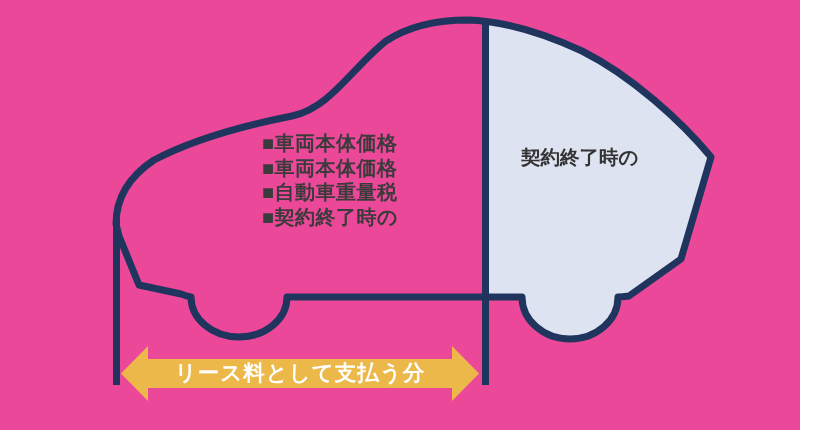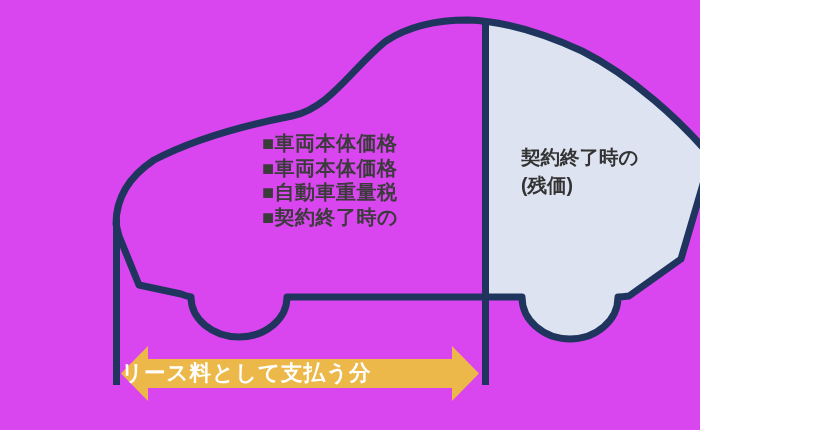--- a/index.html
+++ b/index.html
@@ -3,23 +3,23 @@
 <meta charset="utf-8">
 <style>
   html, body {
     margin: 0;
     padding: 0;
     background: #ffffff;
     font-family: "Liberation Sans", sans-serif;
   }
   .stage {
     position: relative;
-    width: 700px;
+    width: 800px;
     height: 430px;
-    background: #d946ef;
+    background: #ec4899;
     overflow: hidden;
   }
   .stage svg {
     position: absolute;
     left: 0;
     top: 0;
   }
   .cost-list {
     position: absolute;
     left: 262px;
@@ -39,20 +39,21 @@
     line-height: 27.5px;
     font-weight: 700;
     color: #333333;
     white-space: nowrap;
   }
   .arrow-label {
     position: absolute;
     left: 121px;
     top: 360px;
     width: 358px;
+    text-align: center;
     font-size: 21.5px;
     line-height: 27px;
     font-weight: 700;
     color: #ffffff;
     letter-spacing: 1px;
     white-space: nowrap;
   }
 </style>
 </head>
 <body>
@@ -98,18 +99,17 @@
 
   <div class="cost-list">
     <div>■車両本体価格</div>
     <div>■車両本体価格</div>
     <div>■自動車重量税</div>
     <div>■契約終了時の</div>
   </div>
 
   <div class="residual">
     <div>契約終了時の</div>
-    <div>(残価)</div>
   </div>
 
   <div class="arrow-label">リース料として支払う分</div>
 
 </div>
 
 </body></html>

